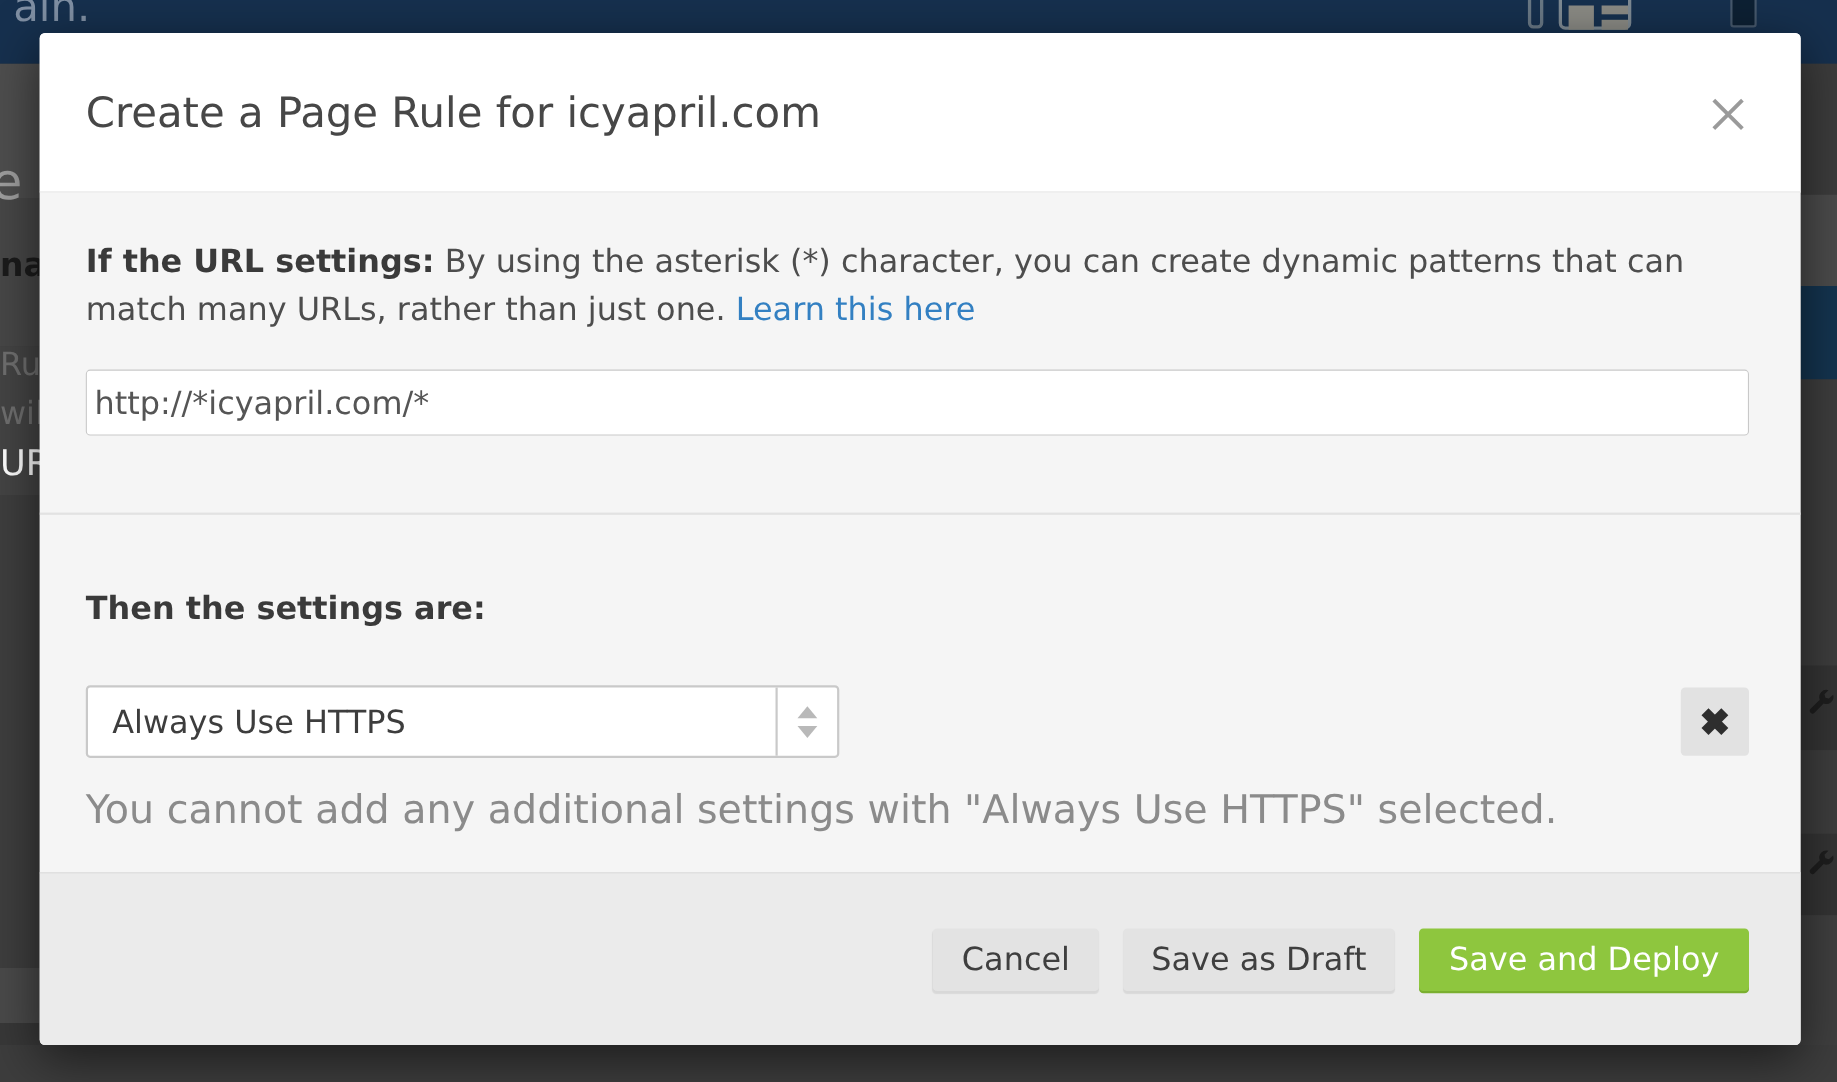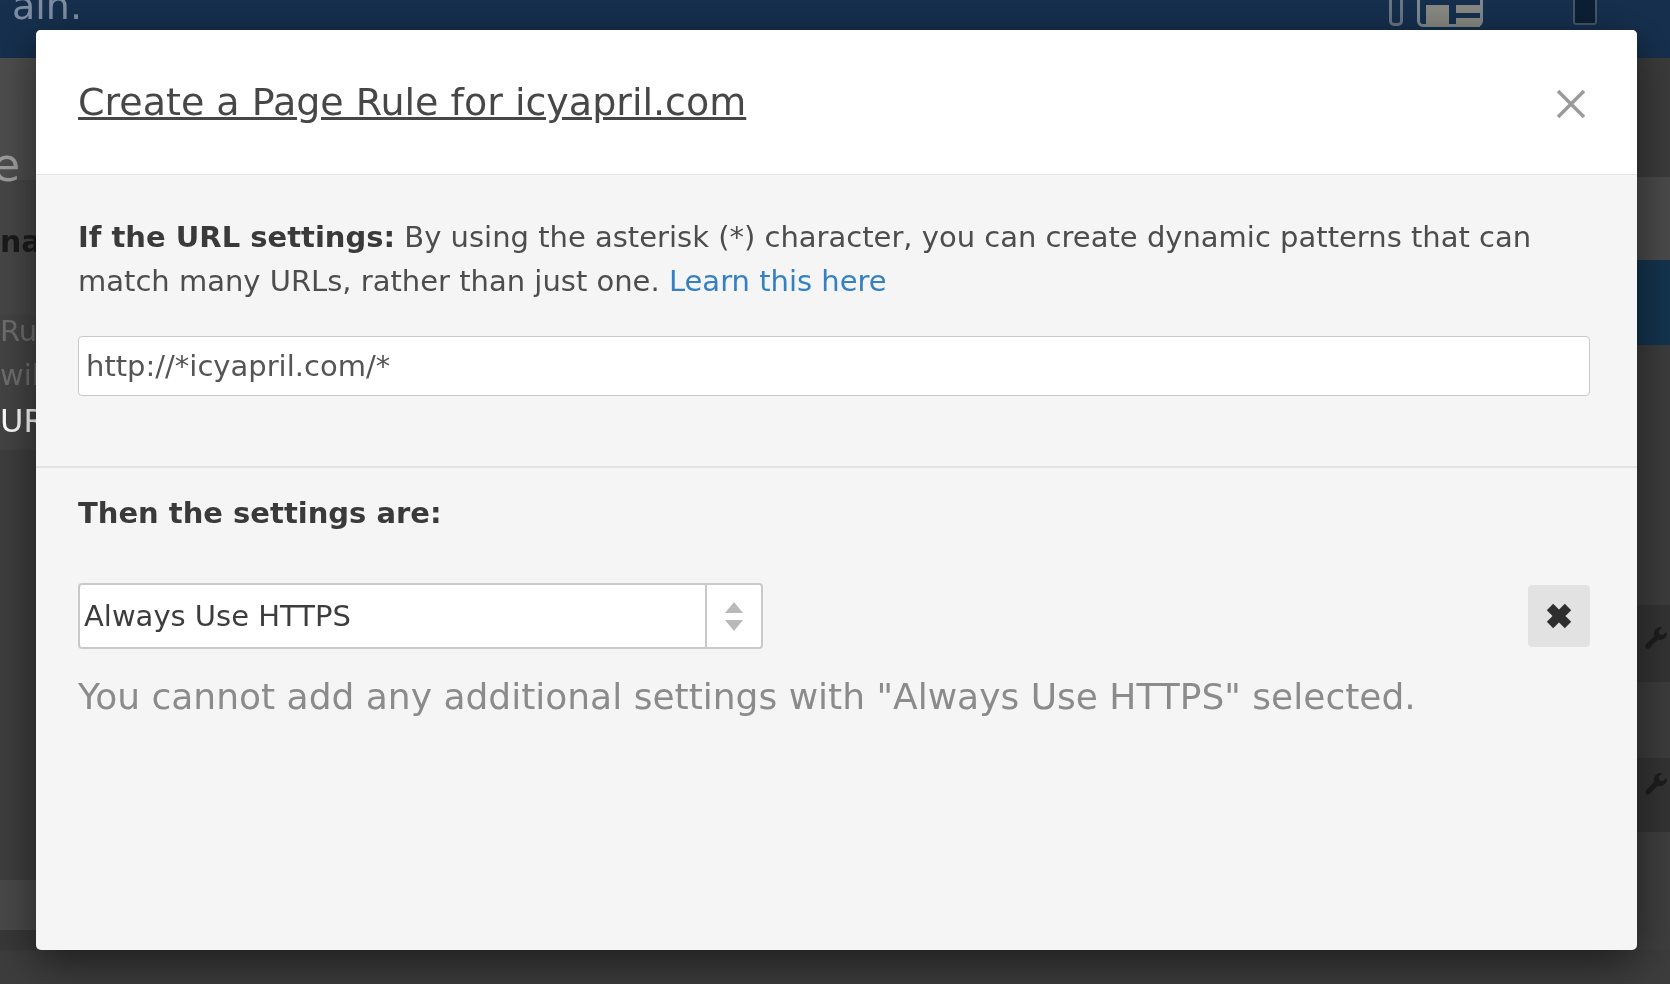--- a/index.html
+++ b/index.html
@@ -48,41 +48,41 @@
   .wrench-1 { top:626px; }
   .wrench-2 { top:772px; }
 
   
   .modal { position:absolute; z-index:5; left:36px; top:30px; width:1601px; height:920px;
            background:#f5f5f5; border-radius:5px; overflow:hidden;
            box-shadow:0 12px 45px rgba(0,0,0,0.55); }
 
   .modal-header { position:relative; height:145px; background:#ffffff; border-bottom:1px solid #e4e4e4;
                   display:flex; align-items:center; padding-left:42px; }
-  .modal-title { font-size:38px; color:#474747;text-decoration:underline; }
+  .modal-title { font-size:38px; color:#474747; }
   .close-btn { position:absolute; right:46px; top:54px; width:40px; height:40px; cursor:pointer;
                display:flex; align-items:center; justify-content:center; background:none; border:none; }
   .close-btn svg { width:34px; height:34px; stroke:#9a9a9a; stroke-width:3.5; }
 
   .modal-body { padding:40px 47px 0 42px; }
   .url-desc { font-size:29px; line-height:44px; color:#4d4d4d; max-width:1520px; }
   .url-desc .bold { font-weight:bold; color:#3a3a3a; }
   .url-desc a { color:#3380c2; text-decoration:none; cursor:pointer; }
 
   .url-input { margin-top:33px; width:100%; height:60px; font-family:inherit; font-size:29px; color:#555;
                padding:0 7px; background:#fff; border:1px solid #c9c9c9; border-radius:4px; outline:none; }
 
   .section-divider { margin:70px -47px 0 -42px; border:none; border-top:2px solid #e2e2e2; }
 
-  .settings-heading { margin-top:28px; font-size:29px; font-weight:bold; color:#3a3a3a; }
+  .settings-heading { margin-top:68px; font-size:29px; font-weight:bold; color:#3a3a3a; }
 
   .settings-row { margin-top:53px; display:flex; align-items:center; }
   .select-box { width:685px; height:66px; background:#fff; border:2px solid #c9c9c9; border-radius:4px;
                 display:flex; align-items:stretch; cursor:pointer; }
-  .select-value { flex:1; display:flex; align-items:center; padding-left:4px; font-size:29px; color:#3d3d3d; }
+  .select-value { flex:1; display:flex; align-items:center; padding-left:22px; font-size:29px; color:#3d3d3d; }
   .select-stepper { width:56px; border-left:2px solid #c9c9c9; display:flex; flex-direction:column;
                     align-items:center; justify-content:center; gap:7px; }
   .tri-up   { width:0; height:0; border-left:9px solid transparent; border-right:9px solid transparent; border-bottom:11px solid #b9b9b9; }
   .tri-down { width:0; height:0; border-left:9px solid transparent; border-right:9px solid transparent; border-top:11px solid #b9b9b9; }
 
   .setting-desc { margin-left:42px; font-size:29px; color:#3d3d3d; }
 
   .remove-btn { margin-left:auto; width:62px; height:62px; background:#e2e2e2; border:none; border-radius:4px;
                 display:flex; align-items:center; justify-content:center; cursor:pointer; }
   .remove-btn svg { width:28px; height:28px; stroke:#2e2e2e; stroke-width:9; }
@@ -181,13 +181,18 @@
         <svg viewBox="0 0 28 28">
           <line x1="5" y1="5" x2="23" y2="23"></line>
             <line x1="23" y1="5" x2="5" y2="23"></line>
         </svg>
       </button>
     </div>
 
     <div class="settings-note">You cannot add any additional settings with "Always Use HTTPS" selected.</div>
   </div>
 
+  <div class="modal-footer">
+    <button class="btn btn-gray">Cancel</button>
+    <button class="btn btn-gray">Save as Draft</button>
+    <button class="btn btn-green">Save and Deploy</button>
+  </div>
 </div>
 
 </body></html>

